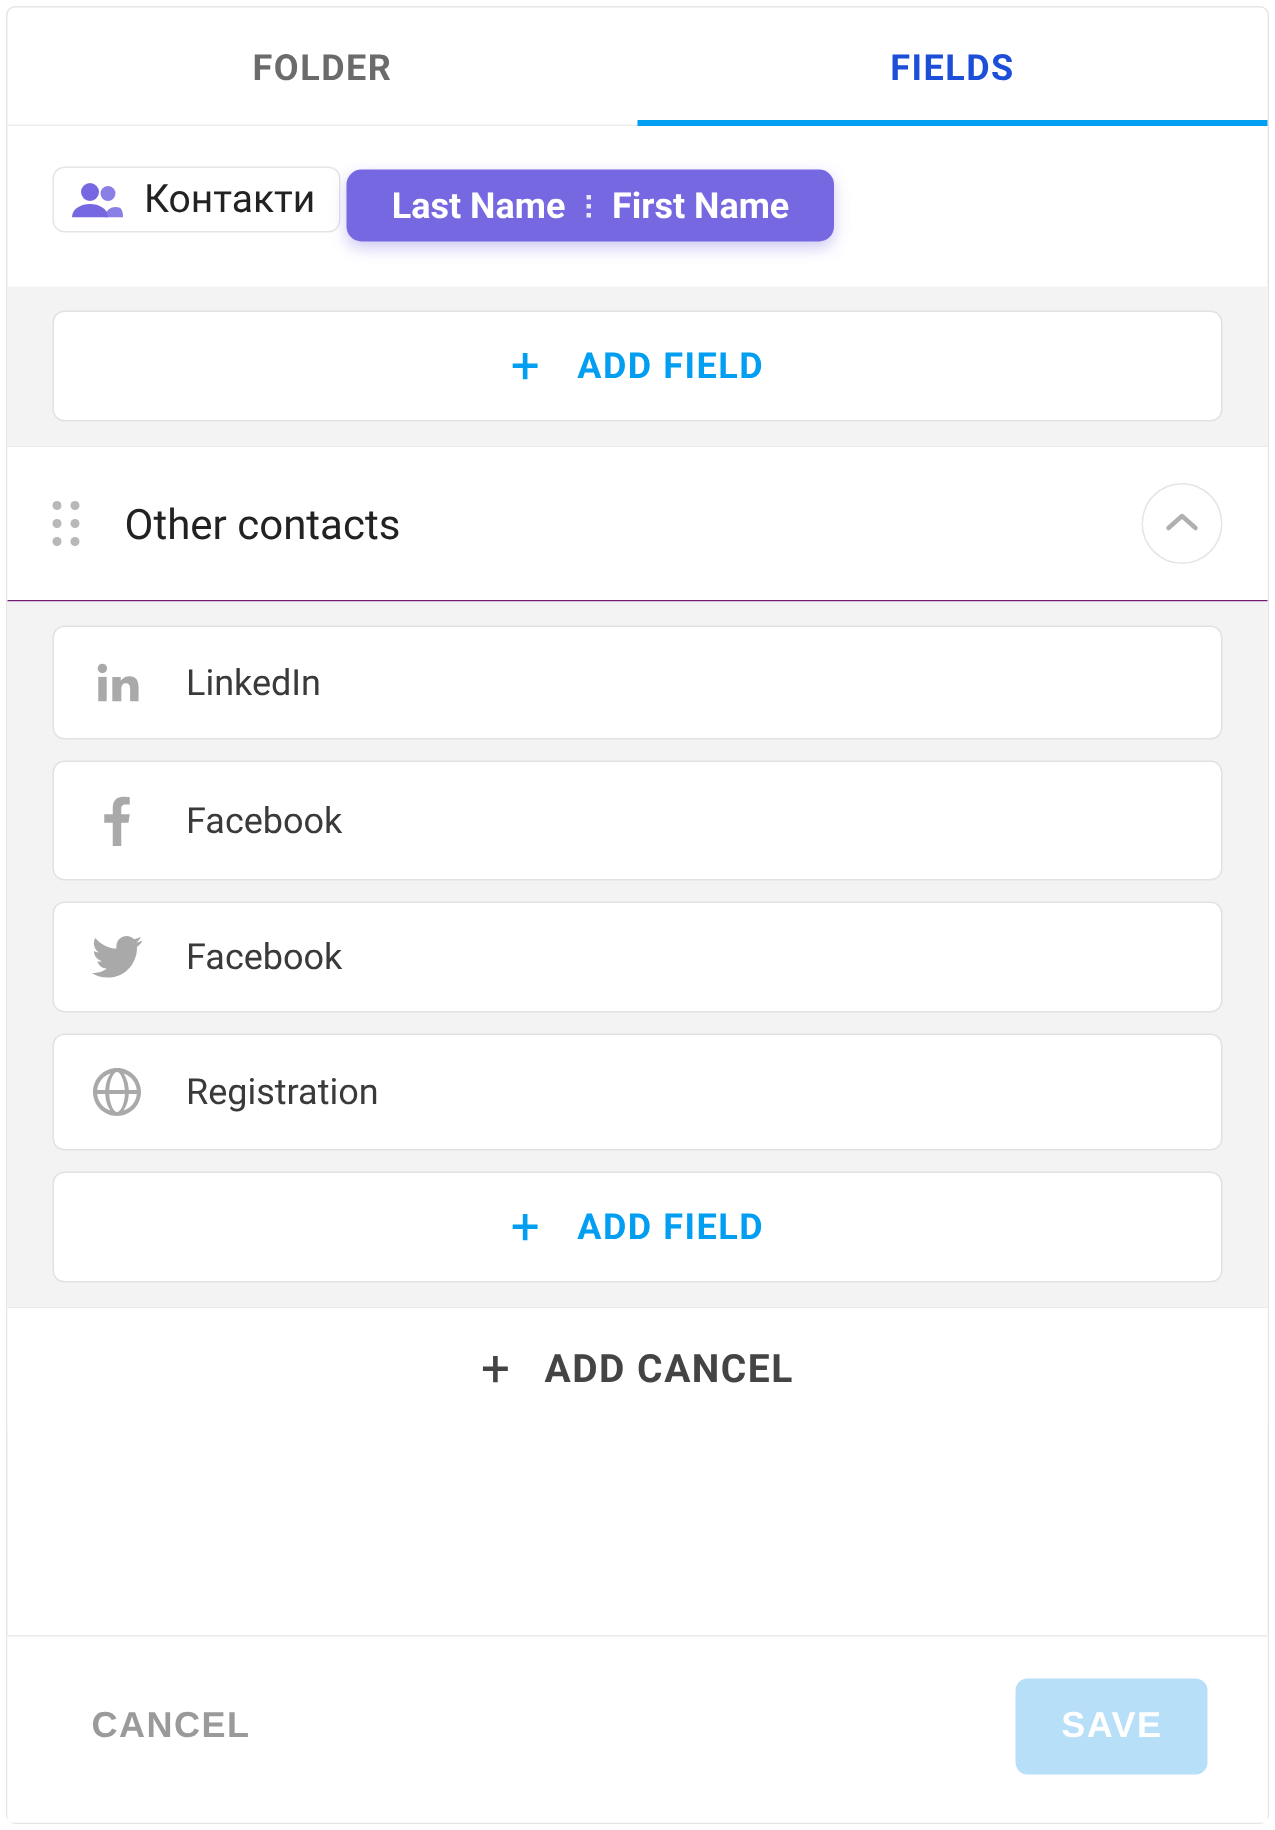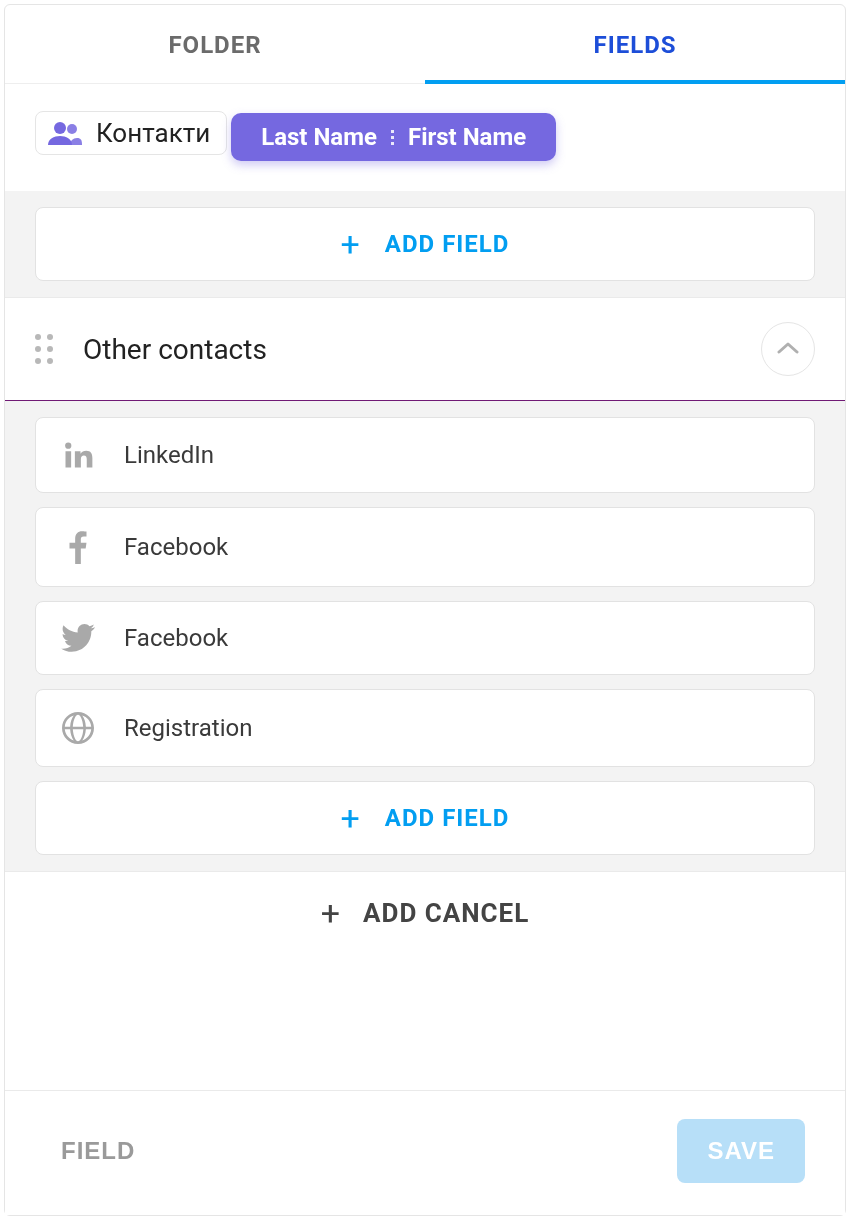--- a/index.html
+++ b/index.html
@@ -314,17 +314,17 @@
   </div>
 
   <div class="add-group-bar">
     <span class="plus">+</span>
     <span>ADD CANCEL</span>
   </div>
 
   <div class="spacer"></div>
 
   <div class="footer">
-    <button class="btn-cancel">FIELD</button>
+    <button class="btn-cancel">CANCEL</button>
     <button class="btn-save">SAVE</button>
   </div>
 
 </div>
 
 </body></html>

